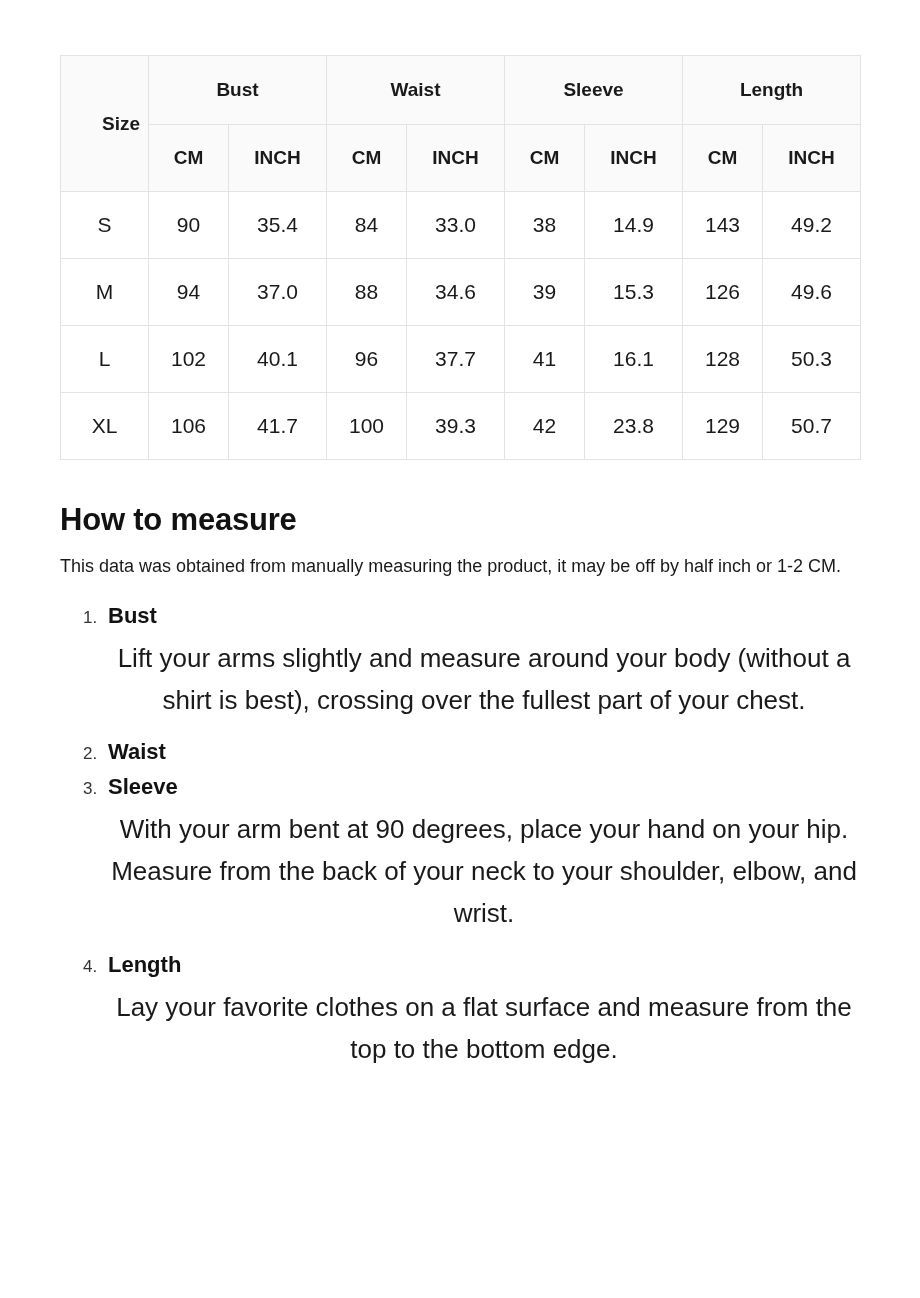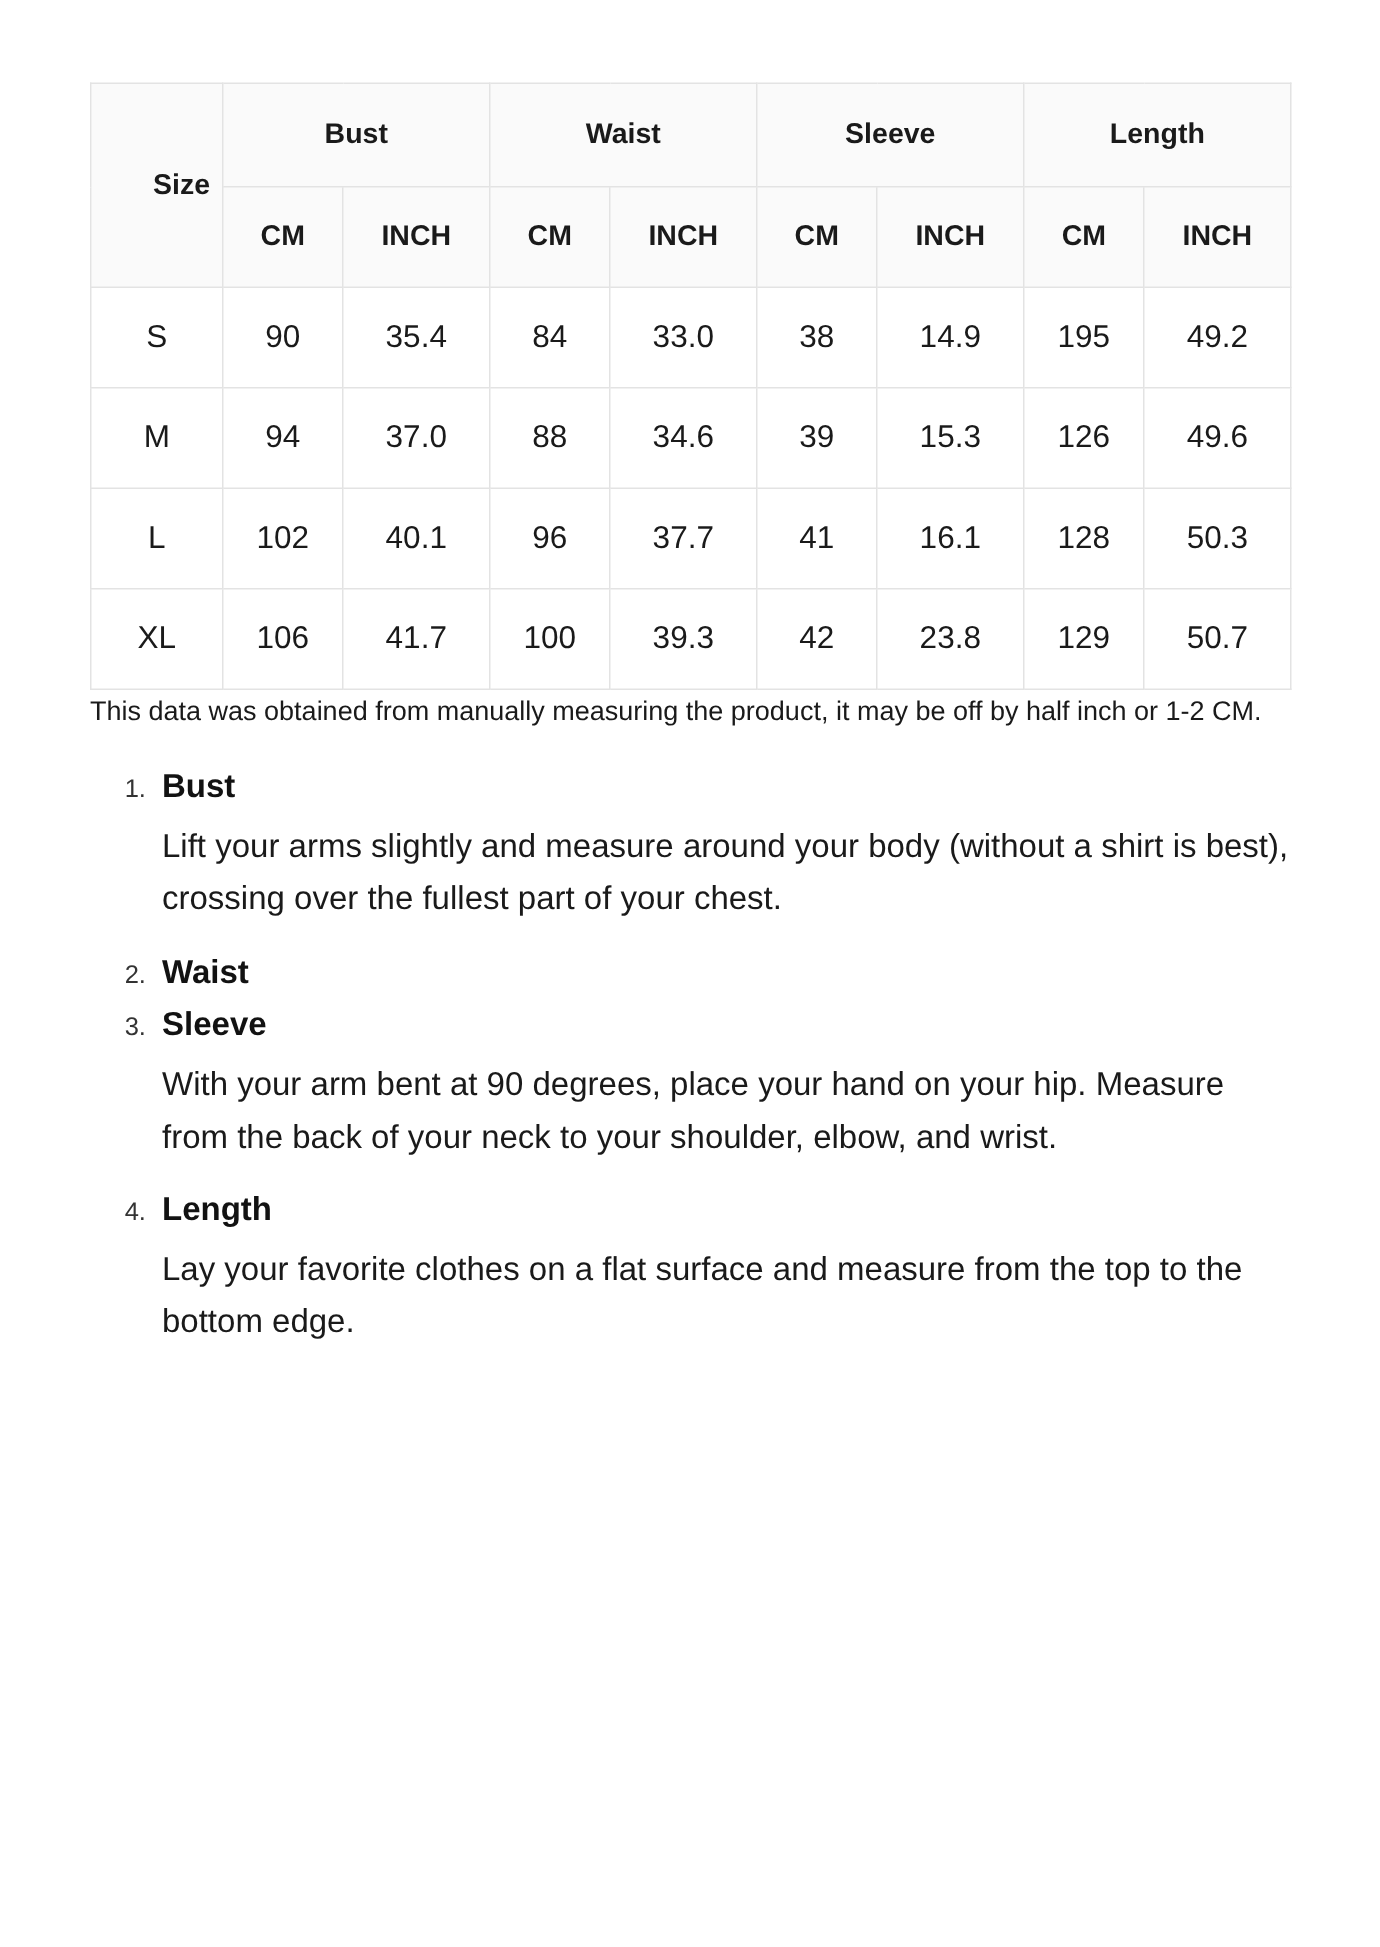--- a/index.html
+++ b/index.html
@@ -93,27 +93,28 @@
     padding-left: 6px;
   }
   ol.steps > li .step-title {
     font-size: 22px;
     font-weight: bold;
     color: #121212;
     display: block;
     line-height: 1.5;
   }
   ol.steps > li .step-body {
-    font-size: 22px;
+    font-size: 26px;
     font-weight: normal;
     color: #1a1a1a;
     line-height: 1.6;
     display: block;
     margin: 6px 0 14px 0;
     max-width: 770px;
+    text-align: center;
   }
 </style>
 </head>
 <body>
 
 <div class="page">
 
   <table class="size-table">
     <colgroup>
       <col class="c-size">
@@ -147,21 +148,21 @@
     </thead>
     <tbody>
       <tr>
         <td class="size-cell">S</td>
         <td>90</td>
         <td>35.4</td>
         <td>84</td>
         <td>33.0</td>
         <td>38</td>
         <td>14.9</td>
-        <td>195</td>
+        <td>143</td>
         <td>49.2</td>
       </tr>
       <tr>
         <td class="size-cell">M</td>
         <td>94</td>
         <td>37.0</td>
         <td>88</td>
         <td>34.6</td>
         <td>39</td>
         <td>15.3</td>
@@ -186,20 +187,21 @@
         <td>100</td>
         <td>39.3</td>
         <td>42</td>
         <td>23.8</td>
         <td>129</td>
         <td>50.7</td>
       </tr>
     </tbody>
   </table>
 
+  <h2 class="section-title">How to measure</h2>
   <p class="intro">This data was obtained from manually measuring the product, it may be off by half inch or 1-2 CM.</p>
 
   <ol class="steps">
     <li>
       <span class="step-title">Bust</span>
       <span class="step-body">Lift your arms slightly and measure around your body (without a shirt is best), crossing over the fullest part of your chest.</span>
     </li>
     <li>
       <span class="step-title">Waist</span>
     </li>

